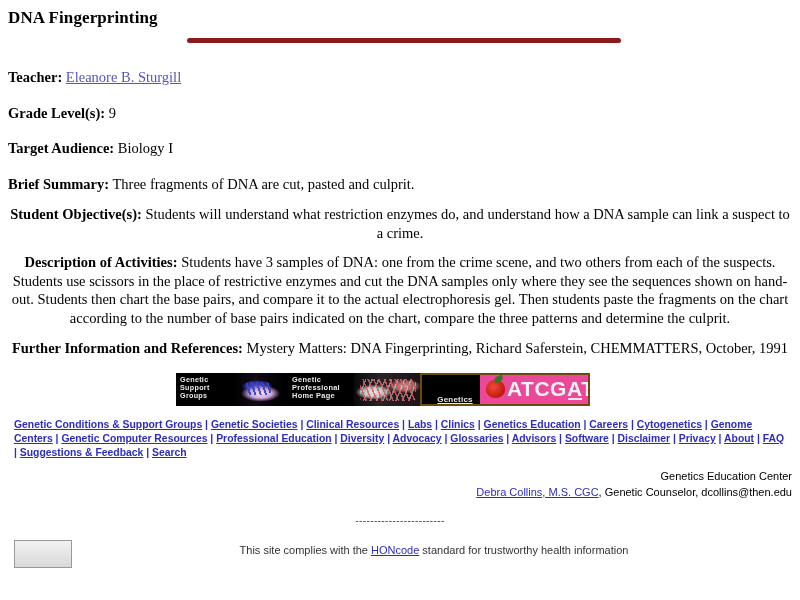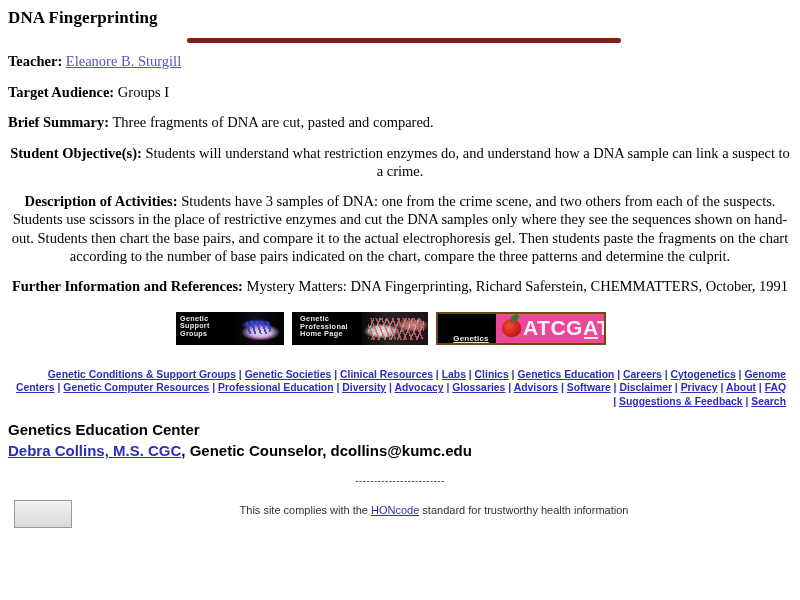--- a/index.html
+++ b/index.html
@@ -37,21 +37,21 @@
     left: 179px;
     top: 8px;
     width: 434px;
     height: 5px;
     background: #8b1a1a;
     border-radius: 3px;
   }
   p.field {
     font-size: 14.5px;
     line-height: 1.35;
-    margin: 0 0 11px 0;
+    margin: 16px 0 11px 0;
   }
   p.field .label {
     font-weight: bold;
   }
   p.para {
     font-size: 14.5px;
     line-height: 1.28;
     margin: 0 0 11px 0;
     max-width: 785px;
     text-align: center;
@@ -59,21 +59,20 @@
   a.doclink {
     color: #5555bb;
     text-decoration: underline;
   }
   
   .banner-row {
     margin: 16px 0 4px 0;
     padding-left: 168px;
     display: flex;
     align-items: flex-start;
-    gap: 8px;
   }
   .banner {
     position: relative;
     overflow: hidden;
     background: #000;
     display: block;
   }
   .banner-gsg { width: 108px; height: 33px; }
   .banner-gphp { width: 136px; height: 33px; }
   .banner-gec { width: 170px; height: 33px; border: 2px solid #6b4a10; box-sizing: border-box; }
@@ -170,42 +169,42 @@
     color: #f2f2f2;
     line-height: 1;
   }
   .gec-underbar {
     position:absolute;
     left: 88px; bottom: 4px; width: 14px; height: 2px; background:#e8e8e8;
   }
 
   
   .navlinks {
-    margin: 23px 0 0 0;
+    margin: 12px 0 0 0;
     padding: 0 6px;
-    text-align: right;
+    text-align: left;
     font-family: "Liberation Sans", sans-serif;
     font-size: 10.4px;
     font-weight: bold;
     line-height: 1.32;
     color: #2d2dbb;
   }
   .navlinks a {
     color: #2d2dbb;
     text-decoration: underline;
   }
   .navlinks .sep { color: #2d2dbb; }
 
   
   .footer {
     margin-top: 10px;
-    text-align: left;
-    font-family: "Liberation Sans", sans-serif;
-    font-size: 15px;
-    font-weight: bold;
+    text-align: right;
+    font-family: "Liberation Sans", sans-serif;
+    font-size: 11px;
+    font-weight: normal;
     line-height: 1.42;
     color: #000;
   }
   .footer a {
     color: #2d2dbb;
     text-decoration: underline;
     margin-top: 16px;
   }
   .dashes {
     margin-top: 14px;
@@ -248,31 +247,35 @@
 
   <div class="rule-wrap">
     <div class="red-rule"></div>
   </div>
 
   <p class="field">
     <span class="label">Teacher:</span>
     <a class="doclink" href="#">Eleanore B. Sturgill</a>
   </p>
 
+  <p class="field">
+    <span class="label">Grade Level(s):</span>
+    <span>9</span>
+  </p>
 
   <p class="field">
     <span class="label">Target Audience:</span>
-    <span>Groups I</span>
+    <span>Biology I</span>
   </p>
 
 
 
   <p class="field">
     <span class="label">Brief Summary:</span>
-    <span>Three fragments of DNA are cut, pasted and compared.</span>
+    <span>Three fragments of DNA are cut, pasted and culprit.</span>
   </p>
 
   <p class="para">
     <span class="label" style="font-weight:bold">Student Objective(s):</span><span> Students will understand what restriction enzymes do, and understand how a DNA sample can link a suspect to a crime.</span>
   </p>
 
   <p class="para">
     <span class="label" style="font-weight:bold">Description of Activities:</span><span> Students have 3 samples of DNA: one from the crime scene, and two others from each of the suspects. Students use scissors in the place of restrictive enzymes and cut the DNA samples only where they see the sequences shown on hand-out. Students then chart the base pairs, and compare it to the actual electrophoresis gel. Then students paste the fragments on the chart according to the number of base pairs indicated on the chart, compare the three patterns and determine the culprit.</span>
   </p>
 
@@ -313,21 +316,21 @@
       </span>
     </a>
 
   </div>
 
   <div class="navlinks" id="navlinks"><a href="#">Genetic Conditions &amp; Support Groups</a><span class="sep"> | </span><a href="#">Genetic Societies</a><span class="sep"> | </span><a href="#">Clinical Resources</a><span class="sep"> | </span><a href="#">Labs</a><span class="sep"> | </span><a href="#">Clinics</a><span class="sep"> | </span><a href="#">Genetics Education</a><span class="sep"> | </span><a href="#">Careers</a><span class="sep"> | </span><a href="#">Cytogenetics</a><span class="sep"> | </span><a href="#">Genome Centers</a><span class="sep"> | </span><a href="#">Genetic Computer Resources</a><span class="sep"> | </span><a href="#">Professional Education</a><span class="sep"> | </span><a href="#">Diversity</a><span class="sep"> | </span><a href="#">Advocacy</a><span class="sep"> | </span><a href="#">Glossaries</a><span class="sep"> | </span><a href="#">Advisors</a><span class="sep"> | </span><a href="#">Software</a><span class="sep"> | </span><a href="#">Disclaimer</a><span class="sep"> | </span><a href="#">Privacy</a><span class="sep"> | </span><a href="#">About</a><span class="sep"> | </span><a href="#">FAQ</a><span class="sep"> | </span><a href="#">Suggestions &amp; Feedback</a><span class="sep"> | </span><a href="#">Search</a></div>
 
   <div class="footer">
     <div>Genetics Education Center</div>
     <div>
-      <a href="#">Debra Collins, M.S. CGC</a><span>, Genetic Counselor, dcollins@kumc.edu</span>
+      <a href="#">Debra Collins, M.S. CGC</a><span>, Genetic Counselor, dcollins@then.edu</span>
     </div>
   </div>
 
   <div class="dashes">------------------------</div>
 
   <div class="hon-row">
     <div class="hon-badge"></div>
     <div class="hon-text">
       <span>This site complies with the </span><a href="#">HONcode</a><span> standard for trustworthy health information</span>
     </div>

